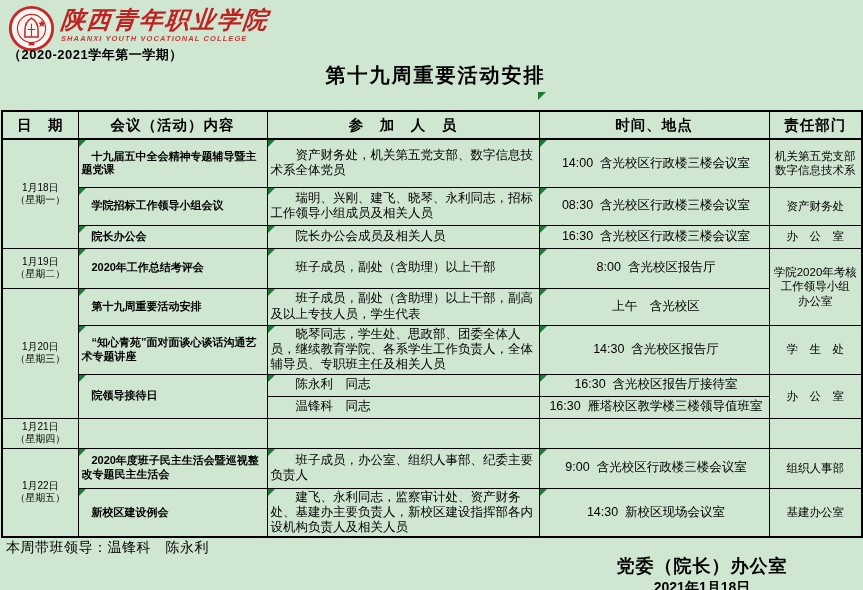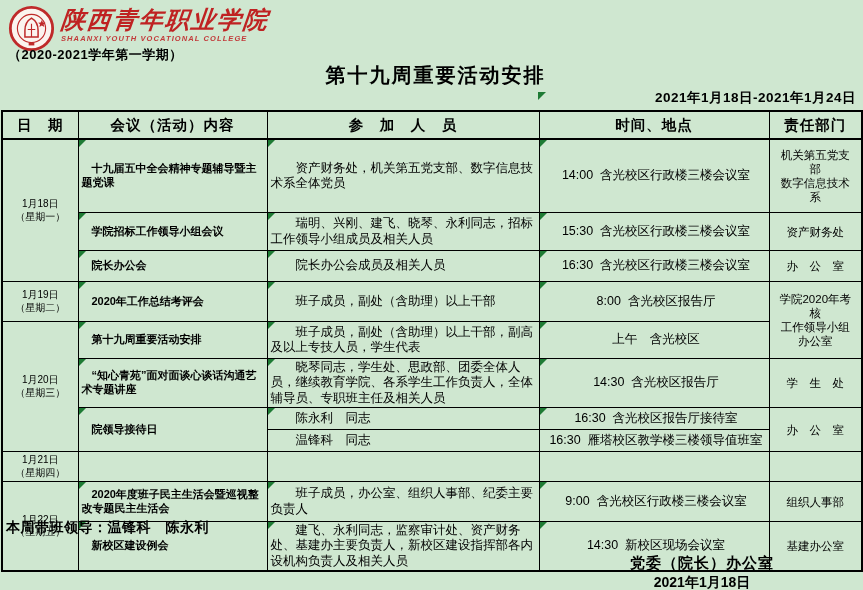--- a/index.html
+++ b/index.html
@@ -43,25 +43,25 @@
   }
   .schedule td{
     border:1px solid #000;position:relative;
     font-size:12.5px;line-height:1.22;vertical-align:middle;
     padding:1px 3px;overflow:hidden;
   }
   td.date{text-align:center;white-space:pre-line;font-size:10px;}
   td.content{font-weight:bold;font-size:11px;text-align:left;text-indent:.9em;line-height:1.25;}
   td.part{text-align:left;text-indent:2em;}
   td.time{text-align:center;white-space:pre-wrap;padding-left:7px;margin-left:36px;}
-  td.dept{text-align:center;white-space:pre-line;font-size:11.5px;padding:8px;margin-top:10px;}
+  td.dept{text-align:center;white-space:pre-line;font-size:11.5px;padding:2px;margin-top:10px;}
   
-  .duty{position:absolute;left:6px;top:519px;font-size:14px;font-weight:bold;letter-spacing:.5px;}
+  .duty{position:absolute;left:6px;top:539px;font-size:14px;font-weight:normal;letter-spacing:.5px;}
   .footer-right{position:absolute;left:562px;top:554px;width:280px;text-align:center;}
-  .office{font-size:15px;font-weight:bold;letter-spacing:1px;}
+  .office{font-size:18px;font-weight:bold;letter-spacing:1px;}
   .fdate{font-size:14px;font-weight:bold;margin-top:1px;}
 </style>
 </head>
 <body>
 
 <div class="page">
 
   <div class="logo-row">
     <svg class="logo-svg" viewBox="0 0 50 50">
       <circle cx="25" cy="25" r="22.5" fill="#fbf4ef" stroke="#bf2a2a" stroke-width="3"></circle>
@@ -72,21 +72,20 @@
       <rect x="22" y="40" width="6" height="3" fill="#bf2a2a"></rect>
     </svg>
     <div class="college-block">
       <div class="college-cn">陕西青年职业学院</div>
       <div class="college-en">SHAANXI YOUTH VOCATIONAL COLLEGE</div>
     </div>
   </div>
 
   <div class="semester">（2020-2021学年第一学期）</div>
   <div class="title">第十九周重要活动安排</div>
-  <div class="daterange">2021年1月18日-2021年1月24日</div>
   <span class="flag-free"></span>
 
   <table class="schedule">
     <colgroup>
         <col style="width:76px">
         <col style="width:189px">
         <col style="width:272px">
         <col style="width:230px">
         <col style="width:93px">
       </colgroup>
@@ -103,21 +102,21 @@
 （星期一）</td>
       <td class="content"><span class="flag"></span><span>十九届五中全会精神专题辅导暨主题党课</span></td>
       <td class="part"><span class="flag"></span><span>资产财务处，机关第五党支部、数字信息技术系全体党员</span></td>
       <td class="time"><span class="flag"></span><span>14:00  含光校区行政楼三楼会议室</span></td>
       <td class="dept">机关第五党支部
 数字信息技术系</td>
     </tr>
     <tr style="height:38px">
       <td class="content"><span class="flag"></span><span>学院招标工作领导小组会议</span></td>
       <td class="part"><span class="flag"></span><span>瑞明、兴刚、建飞、晓琴、永利同志，招标工作领导小组成员及相关人员</span></td>
-      <td class="time"><span class="flag"></span><span>15:30  含光校区行政楼三楼会议室</span></td>
+      <td class="time"><span class="flag"></span><span>08:30  含光校区行政楼三楼会议室</span></td>
       <td class="dept">资产财务处</td>
     </tr>
     <tr style="height:23px">
       <td class="content"><span class="flag"></span><span>院长办公会</span></td>
       <td class="part"><span class="flag"></span><span>院长办公会成员及相关人员</span></td>
       <td class="time"><span class="flag"></span><span>16:30  含光校区行政楼三楼会议室</span></td>
       <td class="dept">办　公　室</td>
     </tr>
     <tr style="height:40px">
       <td class="date">1月19日

